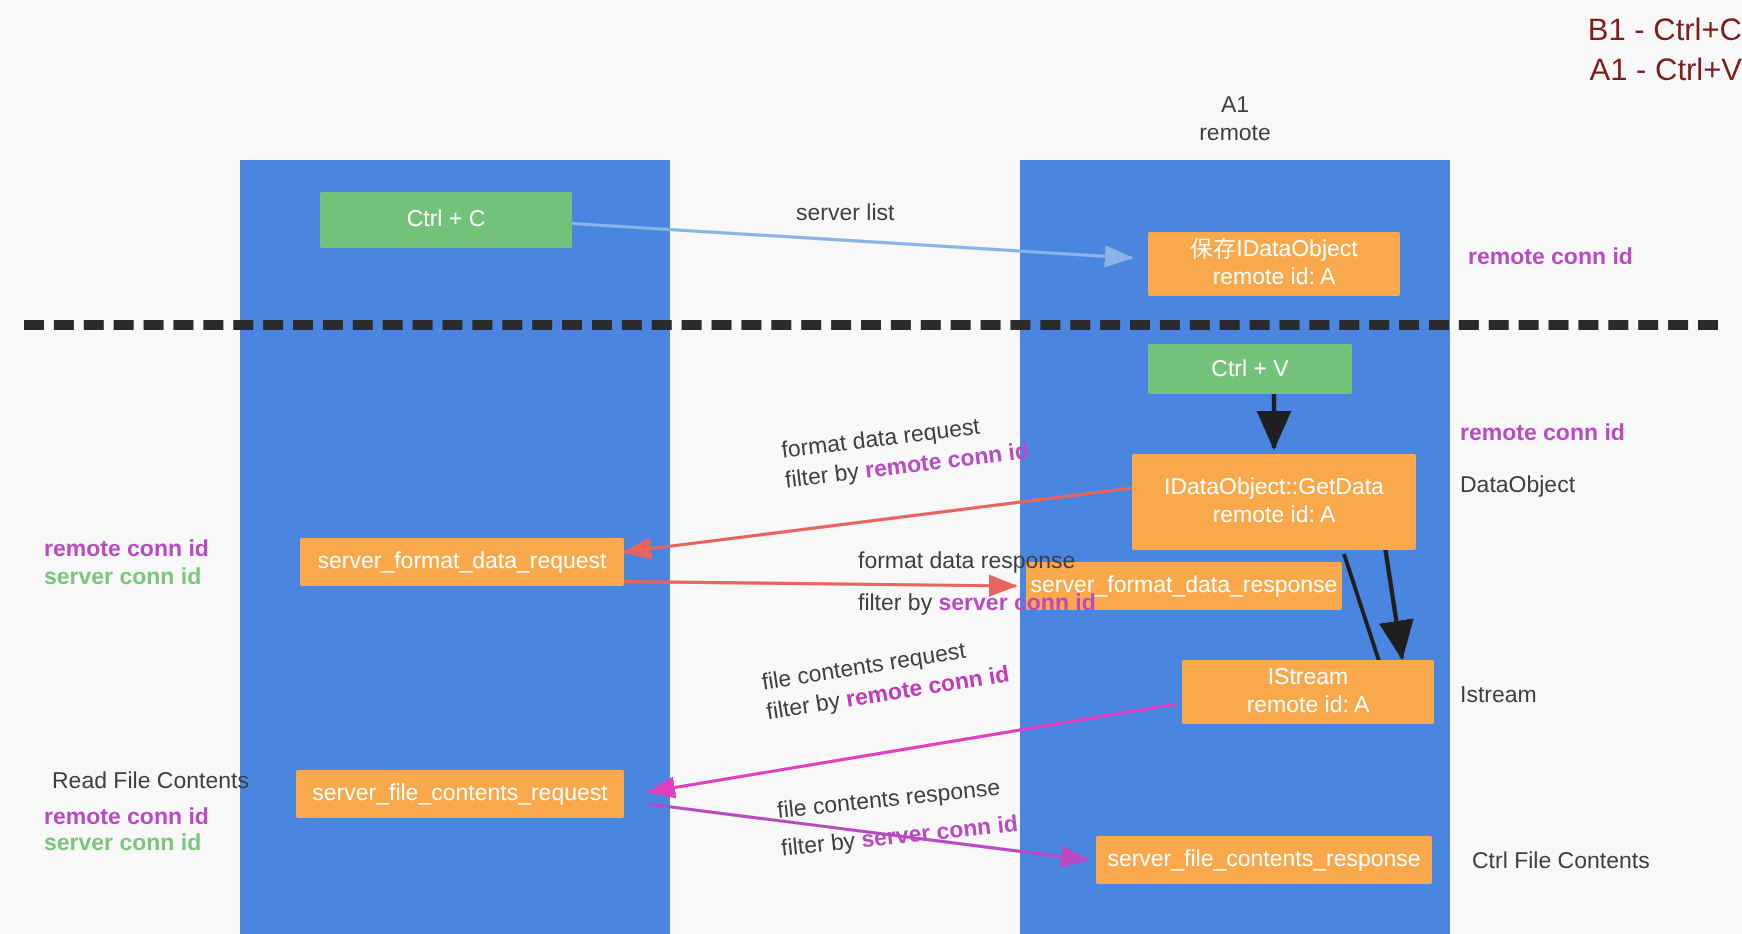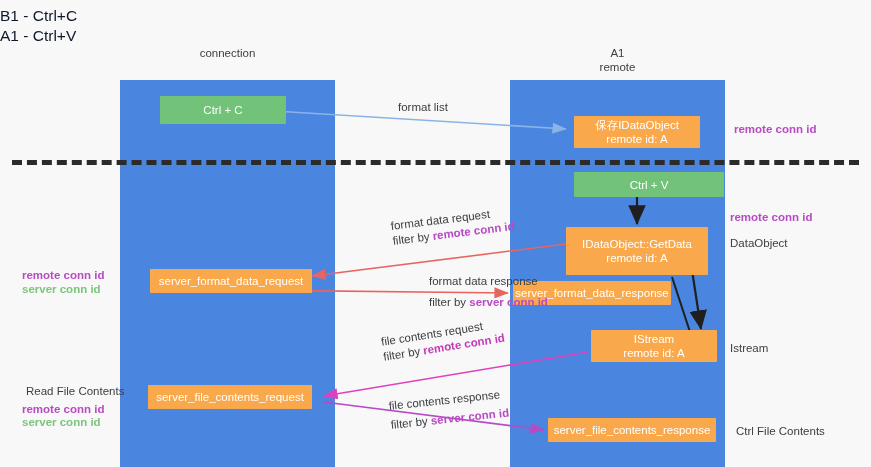--- a/index.html
+++ b/index.html
@@ -31,23 +31,23 @@
     background: #4a86e0;
   }
   #lane-b1 { left: 120px; top: 80px; width: 215px; height: 387px; }
   #lane-a1 { left: 510px; top: 80px; width: 215px; height: 387px; }
 
   .title {
     position: absolute;
     left: 0;
     top: 6px;
     width: 871px;
-    text-align: left;
+    text-align: right;
     font-size: 15.5px;
-    color: #0f172a;
+    color: #7f1d1d;
     line-height: 20px;
   }
   .title div { display: block; }
 
   .lane-head {
     position: absolute;
     text-align: center;
     font-size: 11.5px;
     color: #3c4043;
     line-height: 14px;
@@ -109,21 +109,20 @@
 
   <div class="lane" id="lane-b1"></div>
   <div class="lane" id="lane-a1"></div>
 
   <div class="title">
     <div>B1 - Ctrl+C</div>
     <div>A1 - Ctrl+V</div>
   </div>
 
   <div class="lane-head" id="head-b1">
-    <div>connection</div>
   </div>
   <div class="lane-head" id="head-a1">
     <div>A1</div>
     <div>remote</div>
   </div>
 
   <svg id="wires">
     <defs>
       <marker id="ah-blue" markerWidth="9" markerHeight="7" refX="8.5" refY="3.5" orient="auto">
         <polygon points="0 0, 9 3.5, 0 7" fill="#8ab4e8"></polygon>
@@ -163,21 +162,21 @@
 
   <div class="node green" style="left:160px; top:96px; width:126px; height:28px;">
     <span>Ctrl + C</span>
   </div>
 
   <div class="node orange" style="left:574px; top:116px; width:126px; height:32px;">
     <span>保存IDataObject</span>
     <span>remote id: A</span>
   </div>
 
-  <div class="node green" style="left:574px; top:172px; width:150px; height:25px;">
+  <div class="node green" style="left:574px; top:172px; width:102px; height:25px;">
     <span>Ctrl + V</span>
   </div>
 
   <div class="node orange" style="left:566px; top:227px; width:142px; height:48px;">
     <span>IDataObject::GetData</span>
     <span>remote id: A</span>
   </div>
 
   <div class="node orange" style="left:513px; top:281px; width:158px; height:24px;">
     <span>server_format_data_response</span>
@@ -194,21 +193,21 @@
 
   <div class="node orange" style="left:148px; top:385px; width:164px; height:24px;">
     <span>server_file_contents_request</span>
   </div>
 
   <div class="node orange" style="left:548px; top:418px; width:168px; height:24px;">
     <span>server_file_contents_response</span>
   </div>
 
   <div class="edge-label" style="left:398px; top:100px;">
-    <span>format list</span>
+    <span>server list</span>
   </div>
 
   <div class="edge-label" style="left:390px; top:219px; transform: rotate(-7deg);">
     <div>format data request</div>
     <div><span>filter by </span><span class="hl-purple">remote conn id</span></div>
   </div>
 
   <div class="edge-label" style="left:383px; top:274px;margin-left:46px;">
     <div>format data response</div>
     <div style="margin-top:6px;"><span>filter by </span><span class="hl-purple">server conn id</span></div>

